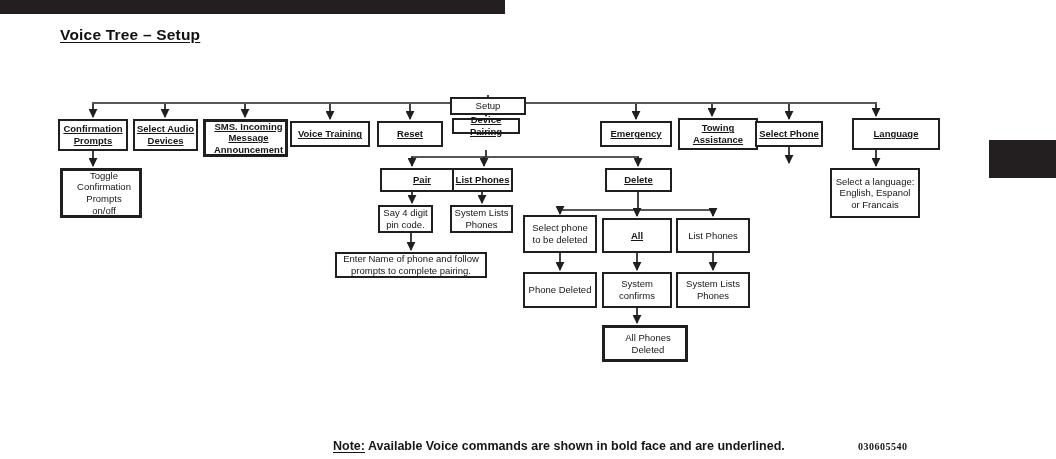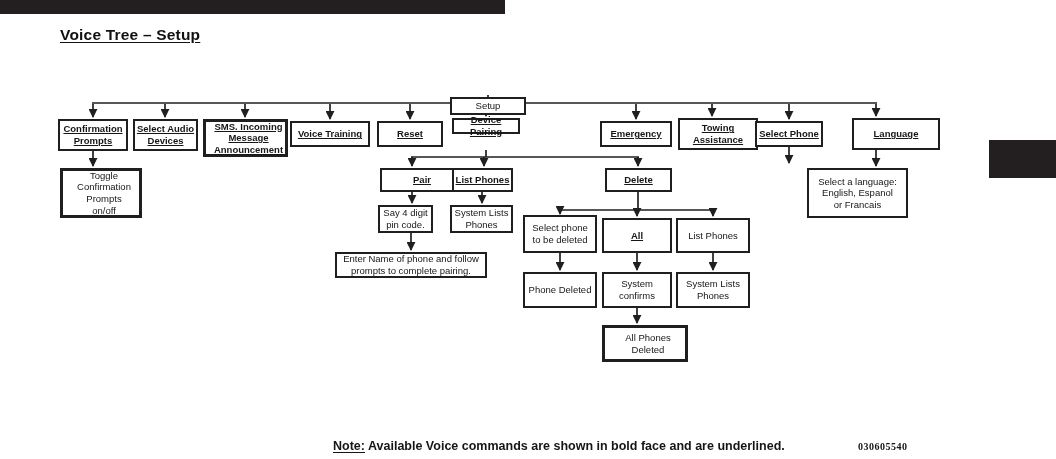--- a/index.html
+++ b/index.html
@@ -108,21 +108,21 @@
   <div class="node cmd" style="left:755px;top:121px;width:68px;height:26px">Select Phone</div>
   <div class="node cmd" style="left:852px;top:118px;width:88px;height:32px">Language</div>
 
   <div class="node thick" style="left:60px;top:168px;width:82px;height:50px">Toggle
 Confirmation
 Prompts
 on/off</div>
   <div class="node cmd" style="left:380px;top:168px;width:84px;height:24px">Pair</div>
   <div class="node cmd" style="left:452px;top:168px;width:61px;height:24px">List Phones</div>
   <div class="node cmd" style="left:605px;top:168px;width:67px;height:24px">Delete</div>
-  <div class="node" style="left:807px;top:168px;width:101px;height:50px">Select a language:
+  <div class="node" style="left:830px;top:168px;width:90px;height:50px">Select a language:
 English, Espanol
 or Francais</div>
 
   <div class="node" style="left:378px;top:205px;width:55px;height:28px">Say 4 digit
 pin code.</div>
   <div class="node" style="left:450px;top:205px;width:63px;height:28px">System Lists
 Phones</div>
   <div class="node" style="left:523px;top:215px;width:74px;height:38px">Select phone
 to be deleted</div>
   <div class="node cmd" style="left:602px;top:218px;width:70px;height:35px">All</div>

